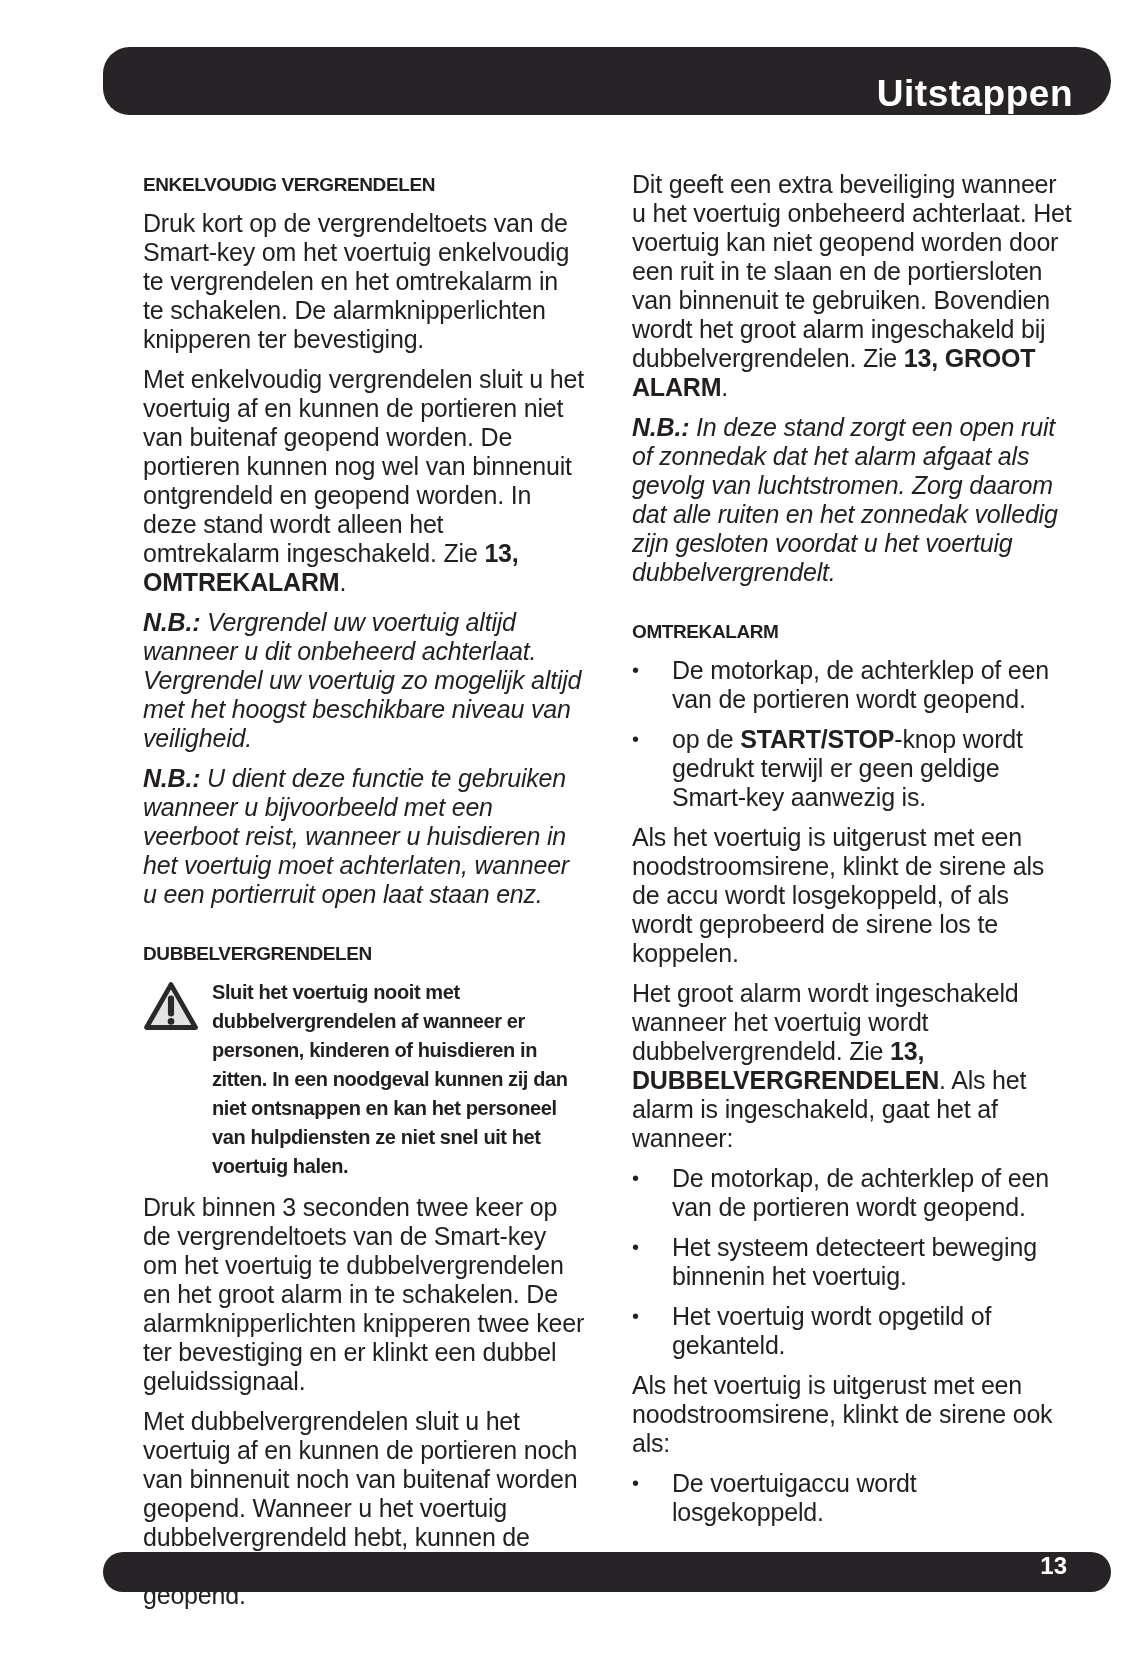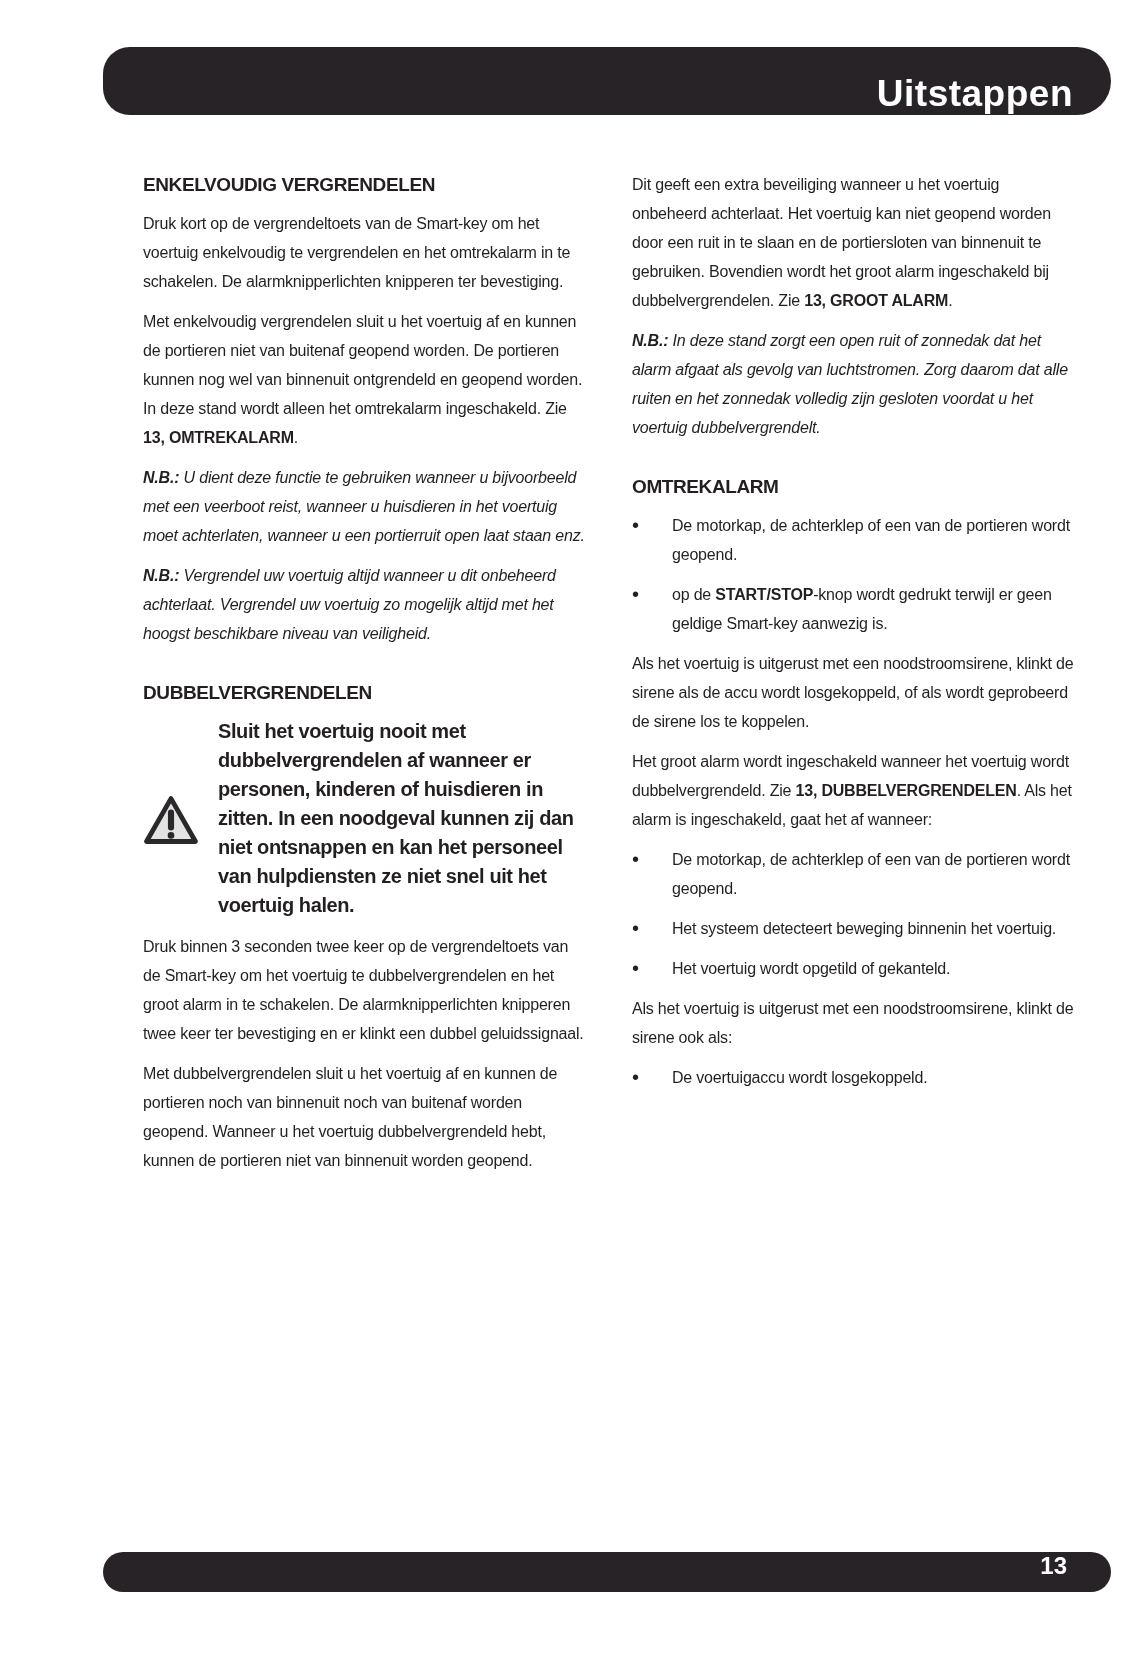--- a/index.html
+++ b/index.html
@@ -40,28 +40,28 @@
   .col-left  { left:143px; }
   .col-right { left:632px; }
 
   h2 {
     font-size:19px; font-weight:bold; letter-spacing:-0.4px;
     margin:30px 0 10px 0; line-height:29px;
   }
   .col > :first-child { margin-top:0; }
 
   .para {
-    font-size:16px; line-height:29px; letter-spacing:-0.2px;
+    font-size:25px; line-height:29px; letter-spacing:-0.2px;
     margin:0 0 11px 0;
   }
   .note { font-style:italic; }
   .b { font-weight:bold; }
   .i { font-style:italic;margin-top:21px; }
 
-  .warning { display:flex; align-items:center; margin:2px 0 12px 0;gap:6px; }
+  .warning { display:flex; align-items:flex-start; margin:2px 0 12px 0; }
   .warn-icon { flex:0 0 69px; padding-top:3px; }
   .warn-icon svg { display:block; }
   .warn-text {
     font-weight:bold; margin:0; font-size:20px; line-height:29px;
     letter-spacing:-0.4px;
   }
 
   .bullet-item { display:flex; align-items:flex-start; margin:0 0 11px 0; }
   .bullet-marker { flex:0 0 40px; font-size:20px; line-height:29px; }
   .bullet-item .para { margin:0; flex:1; }
@@ -73,22 +73,22 @@
 
   <header class="topbar">
     <span class="title">Uitstappen</span>
   </header>
 
   <main class="content">
     <section class="col col-left">
         <h2>ENKELVOUDIG VERGRENDELEN</h2>
         <p class="para"><span>Druk kort op de vergrendeltoets van de Smart-key om het voertuig enkelvoudig te vergrendelen en het omtrekalarm in te schakelen. De alarmknipperlichten knipperen ter bevestiging.</span></p>
         <p class="para"><span>Met enkelvoudig vergrendelen sluit u het voertuig af en kunnen de portieren niet van buitenaf geopend worden. De portieren kunnen nog wel van binnenuit ontgrendeld en geopend worden. In deze stand wordt alleen het omtrekalarm ingeschakeld. Zie </span><span class="b">13, OMTREKALARM</span><span>.</span></p>
+        <p class="para note"><span class="b i">N.B.:</span><span class="i"> Vergrendel uw voertuig altijd wanneer u dit onbeheerd achterlaat. Vergrendel uw voertuig zo mogelijk altijd met het hoogst beschikbare niveau van veiligheid.</span></p>
         <p class="para note"><span class="b i">N.B.:</span><span class="i"> U dient deze functie te gebruiken wanneer u bijvoorbeeld met een veerboot reist, wanneer u huisdieren in het voertuig moet achterlaten, wanneer u een portierruit open laat staan enz.</span></p>
-        <p class="para note"><span class="b i">N.B.:</span><span class="i"> Vergrendel uw voertuig altijd wanneer u dit onbeheerd achterlaat. Vergrendel uw voertuig zo mogelijk altijd met het hoogst beschikbare niveau van veiligheid.</span></p>
         <h2>DUBBELVERGRENDELEN</h2>
         <div class="warning">
           <span class="warn-icon">
             <svg width="56" height="51" viewBox="0 0 64 58">
               <path d="M32 4 L60 53 L4 53 Z" fill="#e3e3e3" stroke="#2b282b" stroke-width="5.5" stroke-linejoin="round"></path>
               <path d="M32 20 L32 37" stroke="#2b282b" stroke-width="7" stroke-linecap="round"></path>
               <circle cx="32" cy="46" r="3.8" fill="#2b282b"></circle>
             </svg>
           </span>
           <p class="warn-text"><span class="b">Sluit het voertuig nooit met dubbelvergrendelen af wanneer er personen, kinderen of huisdieren in zitten. In een noodgeval kunnen zij dan niet ontsnappen en kan het personeel van hulpdiensten ze niet snel uit het voertuig halen.</span></p>

